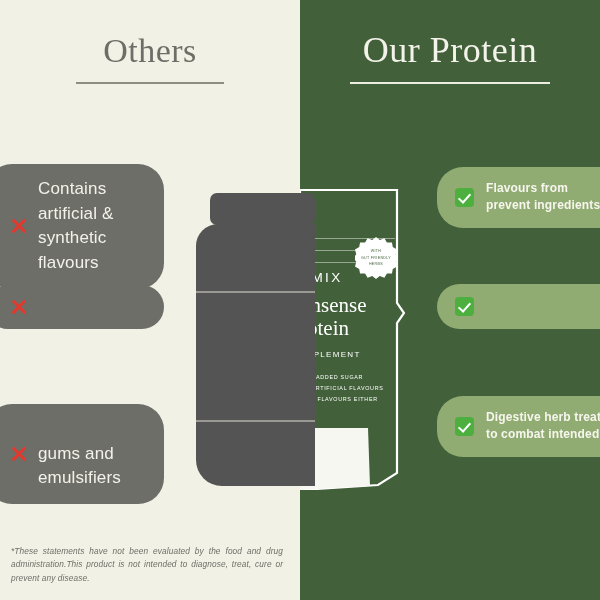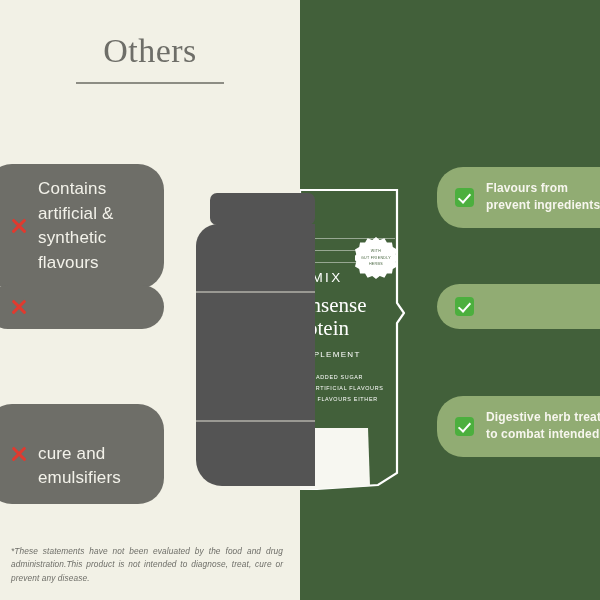--- a/index.html
+++ b/index.html
@@ -119,34 +119,38 @@
 
 <div class="stage">
 
   <div class="half-left"></div>
   <div class="half-right"></div>
 
   <div class="hdr" id="hdr-left">
     <div class="title">Others</div>
     <div class="rule"></div>
   </div>
+  <div class="hdr" id="hdr-right">
+    <div class="title">Our Protein</div>
+    <div class="rule"></div>
+  </div>
 
   <div class="pill-left" style="top:164px;">
     <span class="x-icon"></span>
     <span class="txt">
       <span>Contains artificial &amp;</span><br><span>synthetic flavours</span>
     </span>
   </div>
   <div class="pill-left" style="top:285px;">
     <span class="x-icon"></span>
   </div>
   <div class="pill-left" style="top:404px;">
     <span class="x-icon"></span>
     <span class="txt">
-      <br><span>cure and emulsifiers</span>
+      <br><span>gums and emulsifiers</span>
     </span>
   </div>
 
   <div class="pill-right" style="top:167px;">
     <span class="chk"></span>
     <span class="txt">
       <span>Flavours from</span><br><span>prevent ingredients</span>
     </span>
   </div>
   <div class="pill-right" style="top:284px;">

